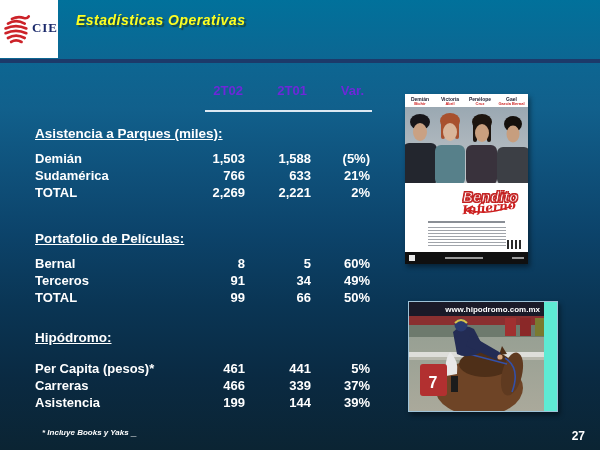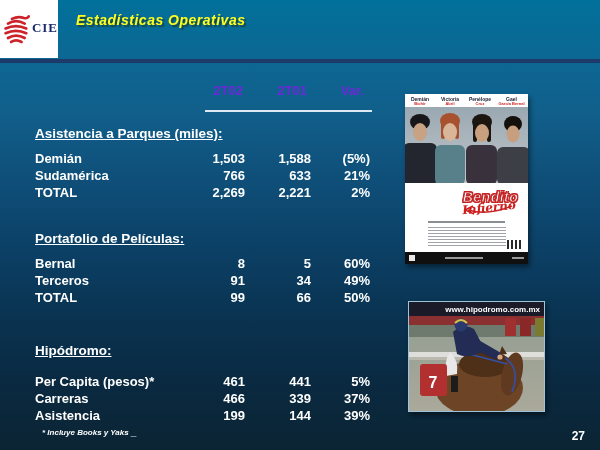--- a/index.html
+++ b/index.html
@@ -72,23 +72,23 @@
     background:repeating-linear-gradient(180deg,#a0a4aa 0 1px,transparent 1px 3px); }
   .fest-logo { position:absolute; right:5px; bottom:3px; width:16px; height:9px;
     background:repeating-linear-gradient(90deg,#2a2a2a 0 2px,transparent 2px 4px); }
   .poster-bar { height:12px; background:#101010; display:flex; align-items:center;
     justify-content:space-between; padding:0 4px; }
   .bar-sq { width:6px; height:6px; background:#e8e8e8; }
   .bar-dash { width:38px; height:2px; background:#9a9a9a; }
   .bar-dash2 { width:12px; height:2px; background:#9a9a9a; }
 
   
-  .horse-photo { position:absolute; left:408px; top:301px; width:137px; height:111px;
+  .horse-photo { position:absolute; left:408px; top:301px; width:150px; height:111px;
     border:1px solid #9fc3d8; box-shadow:2px 3px 5px rgba(0,0,0,0.45);
-    background:#ec4899; }
+    background:#5eead4; }
 </style>
 </head>
 <body>
 
 <div class="navy-rule"></div>
 
 <div class="logo-box">
   <svg width="40" height="38" viewBox="0 0 40 40">
     <g stroke="#CC2229" stroke-width="3.4" fill="none" stroke-linecap="round">
       <path d="M15 6 Q23 2 30 5 Q34 6 36 3"></path>
@@ -149,21 +149,21 @@
     <div class="cell var">49%</div>
   </div>
   <div class="row grid">
     <div class="cell label">TOTAL</div>
     <div class="cell num">99</div>
     <div class="cell num">66</div>
     <div class="cell var">50%</div>
   </div>
 </div>
 
-<div class="section gap-lg" style="top:343px">
+<div class="section gap-lg" style="top:330px">
   <div class="section-heading">Hipódromo:</div>
   <div class="row grid">
     <div class="cell label">Per Capita (pesos)*</div>
     <div class="cell num">461</div>
     <div class="cell num">441</div>
     <div class="cell var">5%</div>
   </div>
   <div class="row grid">
     <div class="cell label">Carreras</div>
     <div class="cell num">466</div>

